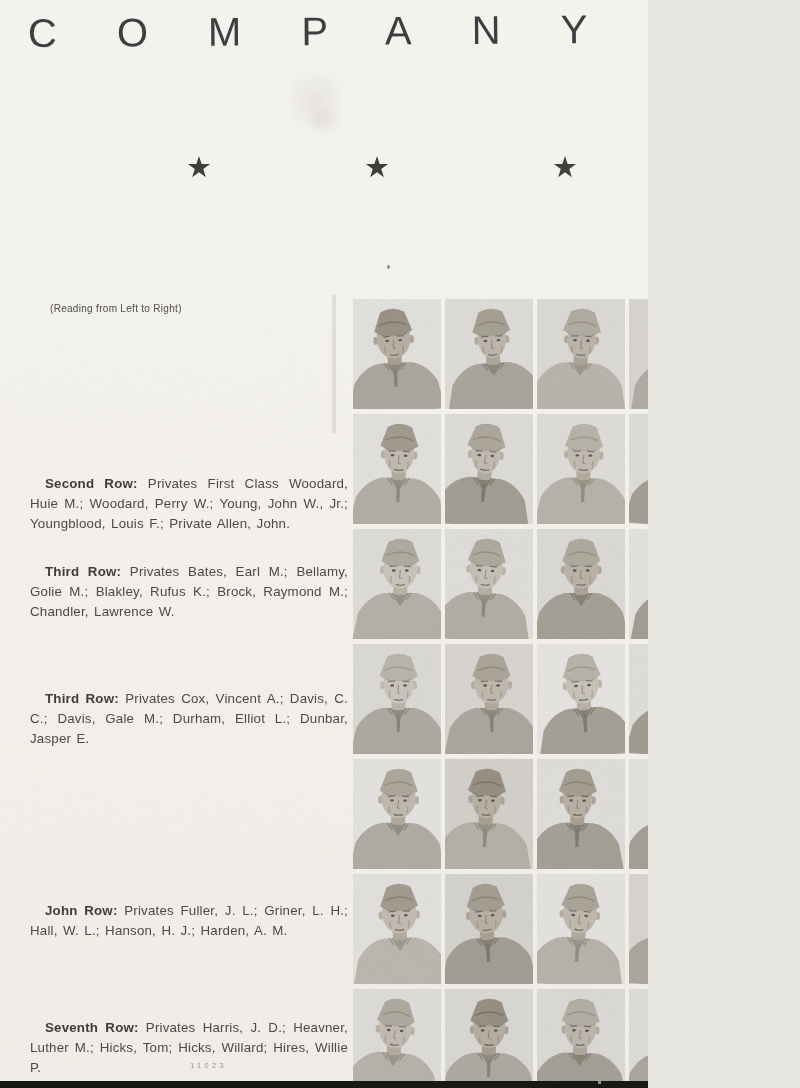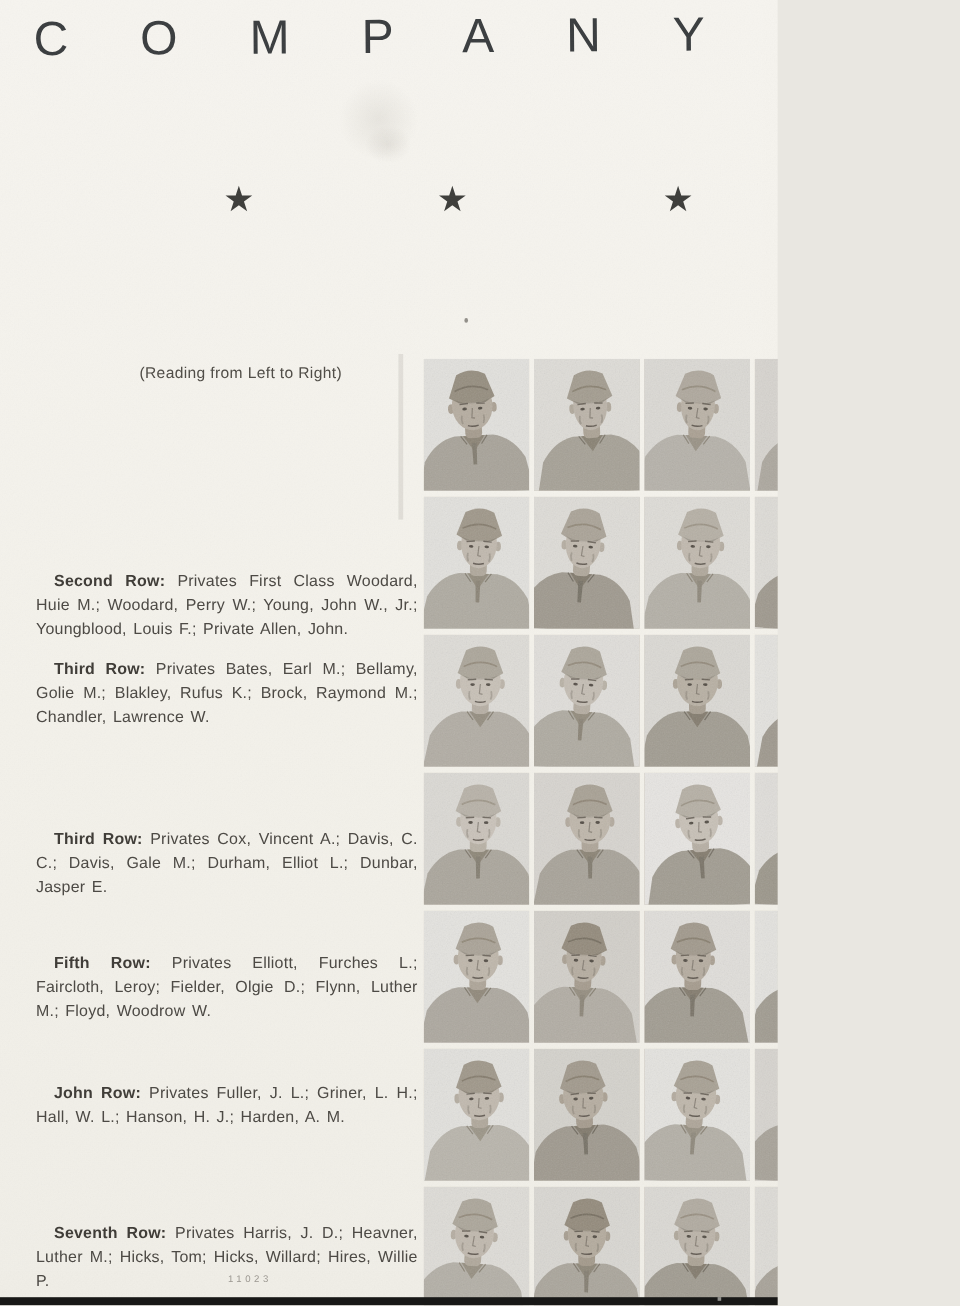--- a/index.html
+++ b/index.html
@@ -17,29 +17,29 @@
     transform:rotate(-0.4deg);
   }
   .title-word{letter-spacing:60px;white-space:nowrap;}
   .title-suffix{letter-spacing:0;}
   
   .star{position:absolute;top:153px;font-size:29px;color:#3c3c39;line-height:1;}
   .star.s1{left:186px}.star.s2{left:364px}.star.s3{left:552px}
   
   .note{
     position:absolute;top:303px;left:50px;width:235px;
-    font-size:13px;text-align:right;color:#4e4b45;letter-spacing:.3px;
+    font-size:10px;text-align:left;color:#4e4b45;letter-spacing:.3px;
   }
   .caption{
     position:absolute;left:30px;width:318px;margin:0;
     font-size:13.3px;line-height:20px;text-align:justify;
     text-indent:15px;color:#4a4742;letter-spacing:.2px;word-spacing:1.5px;
   }
   .caption .lab{font-weight:bold;color:#3d3a35;}
-  .c1{top:368px}.c2{top:474px}.c3{top:548px}.c4{top:689px}
+  .c1{top:368px}.c2{top:474px}.c3{top:562px}.c4{top:689px}
   .c5{top:793px}.c6{top:901px}.c7{top:1018px}
   
   .photo-grid{
     position:absolute;left:353px;top:299px;width:447px;height:789px;
     display:grid;grid-template-columns:repeat(5,88px);grid-auto-rows:110px;
     column-gap:4px;row-gap:5px;overflow:hidden;
   }
   .photo{width:88px;height:110px;overflow:hidden;background:#d9d5ce;
     box-shadow:0 0 0 1px rgba(120,115,105,.12) inset;}
   .photo svg{display:block}
@@ -94,24 +94,20 @@
     <span>Privates First Class Woodard, Huie M.; Woodard, Perry W.; Young, John W., Jr.; Youngblood, Louis F.; Private Allen, John.</span>
   </p>
   <p class="caption c3">
     <b class="lab">Third Row:</b>
     <span>Privates Bates, Earl M.; Bellamy, Golie M.; Blakley, Rufus K.; Brock, Raymond M.; Chandler, Lawrence W.</span>
   </p>
   <p class="caption c4">
     <b class="lab">Third Row:</b>
     <span>Privates Cox, Vincent A.; Davis, C. C.; Davis, Gale M.; Durham, Elliot L.; Dunbar, Jasper E.</span>
   </p>
-  <p class="caption c5">
-    <b class="lab">Fifth Row:</b>
-    <span>Privates Elliott, Furches L.; Faircloth, Leroy; Fielder, Olgie D.; Flynn, Luther M.; Floyd, Woodrow W.</span>
-  </p>
   <p class="caption c6">
     <b class="lab">John Row:</b>
     <span>Privates Fuller, J. L.; Griner, L. H.; Hall, W. L.; Hanson, H. J.; Harden, A. M.</span>
   </p>
   <p class="caption c7">
     <b class="lab">Seventh Row:</b>
     <span>Privates Harris, J. D.; Heavner, Luther M.; Hicks, Tom; Hicks, Willard; Hires, Willie P.</span>
   </p>
 
   <div class="photo-grid">

